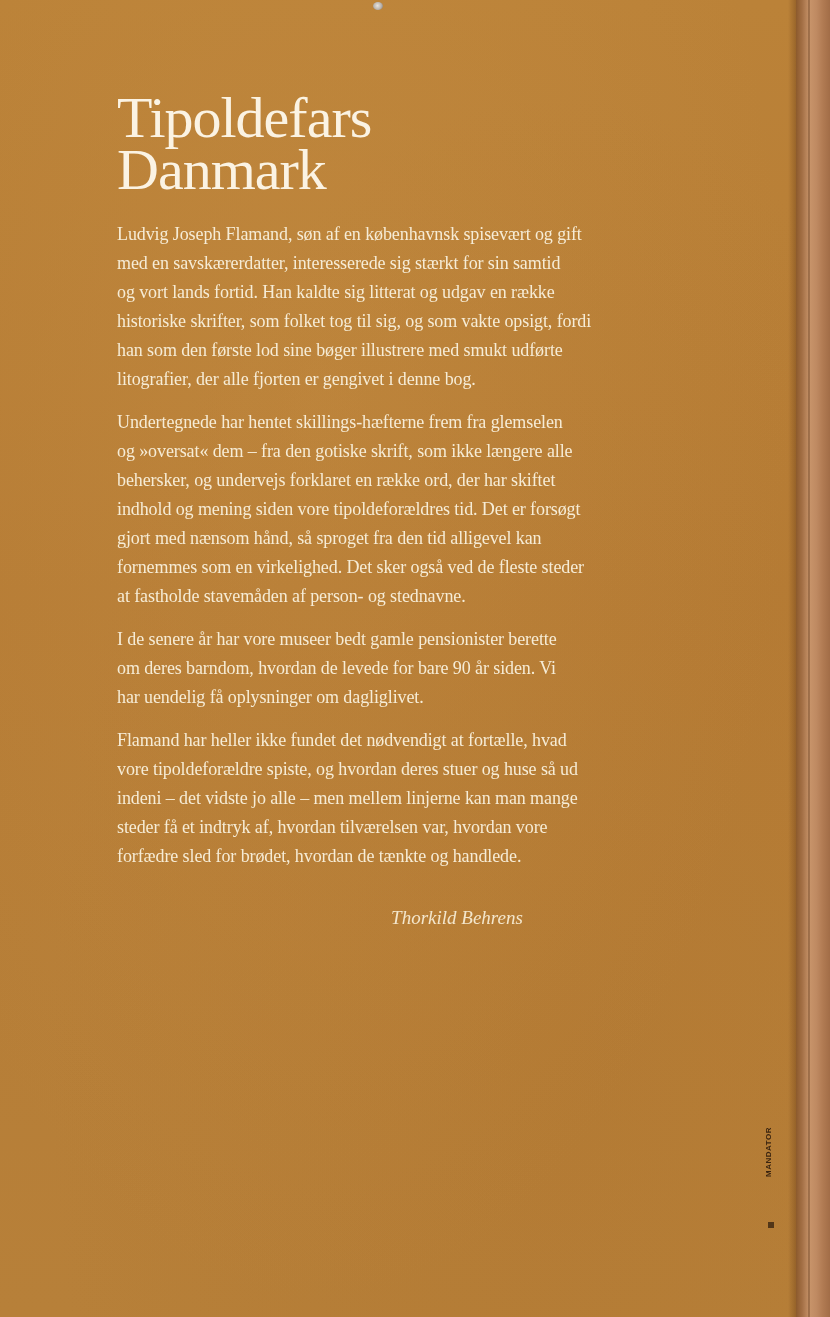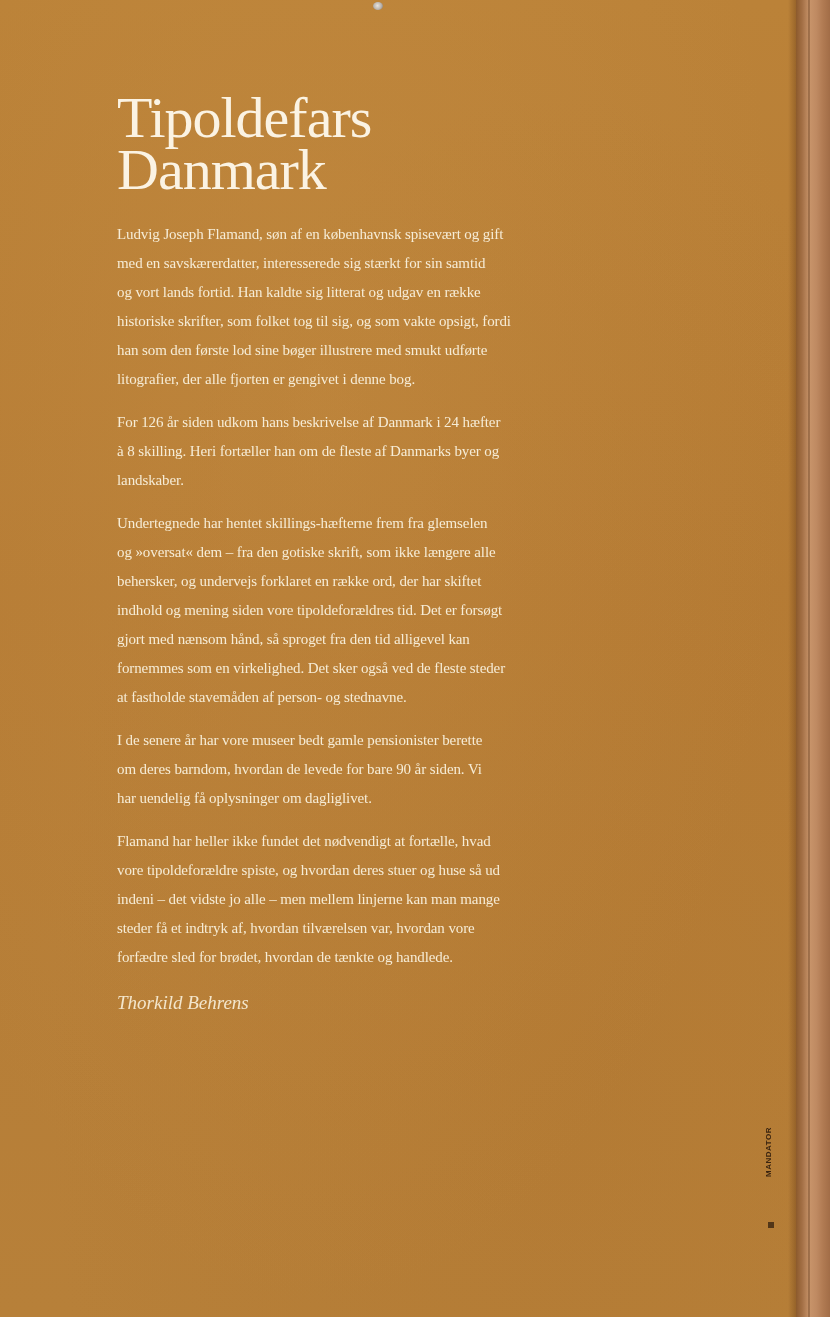--- a/index.html
+++ b/index.html
@@ -70,36 +70,37 @@
       line-height: 52px;
       font-weight: normal;
       letter-spacing: -1px;
       margin: 0 0 26px 0;
       color: #fbf3e3;
     }
     .title span {
       display: block;
     }
     .para {
-      font-size: 15px;
+      font-size: 18px;
       line-height: 29px;
       margin: 0 0 14px 0;
       white-space: pre-line;
       letter-spacing: -0.1px;
       font-family: Liberation Serif, serif;
     }
     .para.first {
       margin-top: -2px;
     }
     .signature {
       font-style: italic;
       font-size: 19px;
       line-height: 26px;
-      margin-top: 18px;
+      margin-top: 34px;
       color: #f3e6cc;
+      text-align: center;
     }
     .publisher-mark {
       position: absolute;
       left: 764px;
       top: 1177px;
       transform: rotate(-90deg);
       transform-origin: left top;
       font-family: "Liberation Sans", "DejaVu Sans", sans-serif;
       font-size: 8px;
       font-weight: bold;
@@ -131,23 +132,20 @@
     <span>Tipoldefars</span>
     <span>Danmark</span>
   </h1>
 
   <p class="para first">Ludvig Joseph Flamand, søn af en københavnsk spisevært og gift
 med en savskærerdatter, interesserede sig stærkt for sin samtid
 og vort lands fortid. Han kaldte sig litterat og udgav en række
 historiske skrifter, som folket tog til sig, og som vakte opsigt, fordi
 han som den første lod sine bøger illustrere med smukt udførte
 litografier, der alle fjorten er gengivet i denne bog.</p>
-  <p class="para">For 126 år siden udkom hans beskrivelse af Danmark i 24 hæfter
-à 8 skilling. Heri fortæller han om de fleste af Danmarks byer og
-landskaber.</p>
   <p class="para">Undertegnede har hentet skillings-hæfterne frem fra glemselen
 og »oversat« dem – fra den gotiske skrift, som ikke længere alle
 behersker, og undervejs forklaret en række ord, der har skiftet
 indhold og mening siden vore tipoldeforældres tid. Det er forsøgt
 gjort med nænsom hånd, så sproget fra den tid alligevel kan
 fornemmes som en virkelighed. Det sker også ved de fleste steder
 at fastholde stavemåden af person- og stednavne.</p>
   <p class="para">I de senere år har vore museer bedt gamle pensionister berette
 om deres barndom, hvordan de levede for bare 90 år siden. Vi
 har uendelig få oplysninger om dagliglivet.</p>

